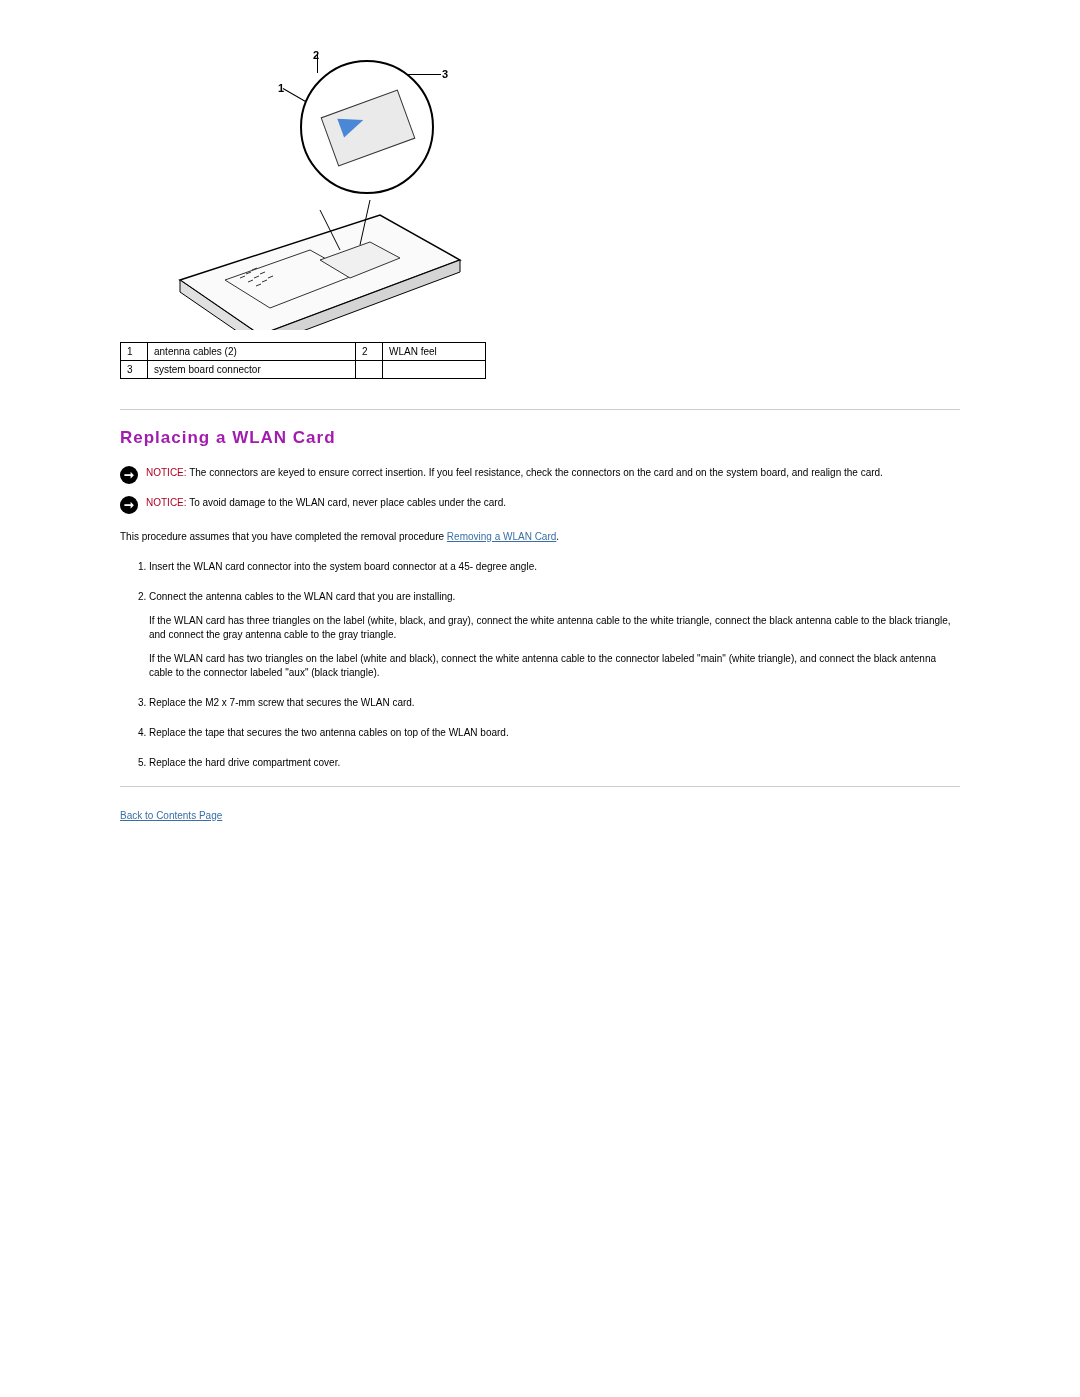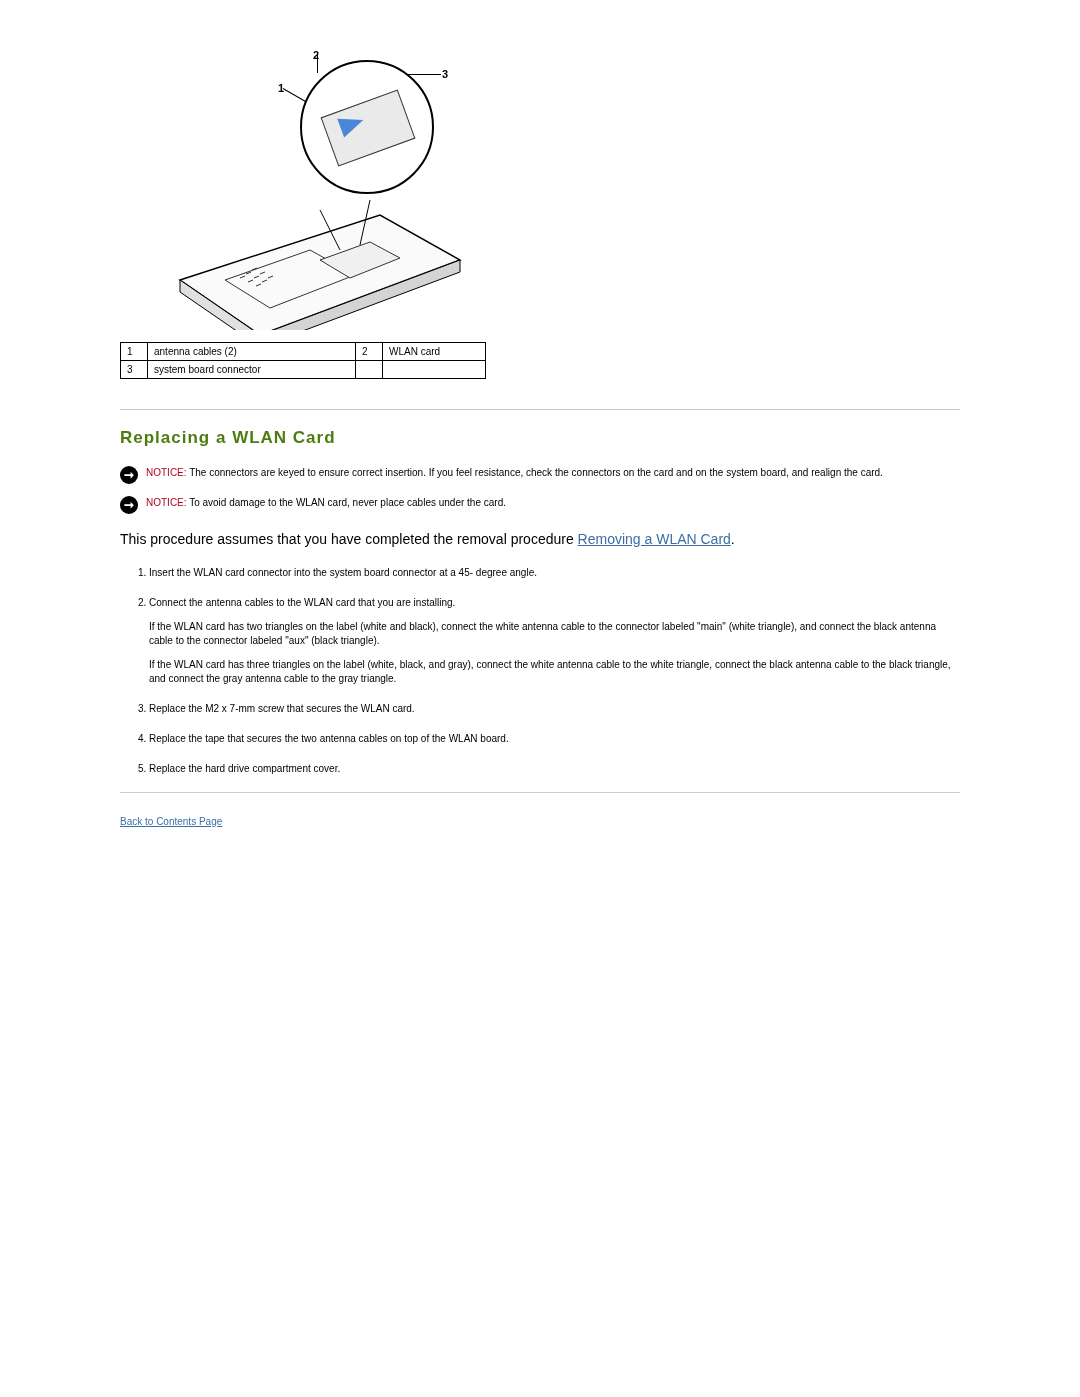--- a/index.html
+++ b/index.html
@@ -86,21 +86,21 @@
   }
   table.legend td.desc2 {
     width: 90px;
   }
   hr.sep {
     border: none;
     border-top: 1px solid #ccc;
     margin: 14px 0 18px 0;
   }
   h2.section-title {
-    color: #4d7c0f;
+    color: #a21caf;
     font-size: 17px;
     font-weight: bold;
     letter-spacing: 1px;
     margin: 0 0 18px 0;
   }
   .notice-row {
     display: flex;
     align-items: flex-start;
     margin-bottom: 12px;
   }
@@ -121,21 +121,21 @@
   }
   .notice-text {
     font-size: 10px;
     line-height: 1.4;
   }
   .notice-text .notice-label {
     color: #b00020;
     margin-top: 34px;
   }
   p.body-text {
-    font-size: 14px;
+    font-size: 10px;
     margin: 16px 0;
     line-height: 1.4;
   }
   a.inline-link {
     color: #3a6ea5;
     text-decoration: underline;
   }
   ol.steps {
     font-size: 10px;
     padding-left: 28px;
@@ -192,21 +192,21 @@
       <line x1="200" y1="40" x2="190" y2="85" stroke="#000" stroke-width="1"></line>
     </svg>
   </div>
 
   <table class="legend">
     <tbody>
         <tr>
       <td class="num">1</td>
       <td class="desc1">antenna cables (2)</td>
       <td class="num">2</td>
-      <td class="desc2">WLAN card</td>
+      <td class="desc2">WLAN feel</td>
     </tr>
     <tr>
       <td class="num">3</td>
       <td class="desc1">system board connector</td>
       <td class="num"></td>
       <td class="desc2"></td>
     </tr>
   </tbody>
     </table>
 
@@ -225,22 +225,22 @@
   </div>
 
   <p class="body-text">
     <span>This procedure assumes that you have completed the removal procedure </span><a href="#" class="inline-link">Removing a WLAN Card</a><span>.</span>
   </p>
 
   <ol class="steps">
     <li><span>Insert the WLAN card connector into the system board connector at a 45- degree angle.</span></li>
     <li>
       <span>Connect the antenna cables to the WLAN card that you are installing.</span>
+      <p>If the WLAN card has three triangles on the label (white, black, and gray), connect the white antenna cable to the white triangle, connect the black antenna cable to the black triangle, and connect the gray antenna cable to the gray triangle.</p>
       <p>If the WLAN card has two triangles on the label (white and black), connect the white antenna cable to the connector labeled "main" (white triangle), and connect the black antenna cable to the connector labeled "aux" (black triangle).</p>
-      <p>If the WLAN card has three triangles on the label (white, black, and gray), connect the white antenna cable to the white triangle, connect the black antenna cable to the black triangle, and connect the gray antenna cable to the gray triangle.</p>
     </li>
     <li><span>Replace the M2 x 7-mm screw that secures the WLAN card.</span></li>
     <li><span>Replace the tape that secures the two antenna cables on top of the WLAN board.</span></li>
     <li><span>Replace the hard drive compartment cover.</span></li>
   </ol>
 
   <hr class="sep">
 
   <a href="#" class="back-link">Back to Contents Page</a>
 

